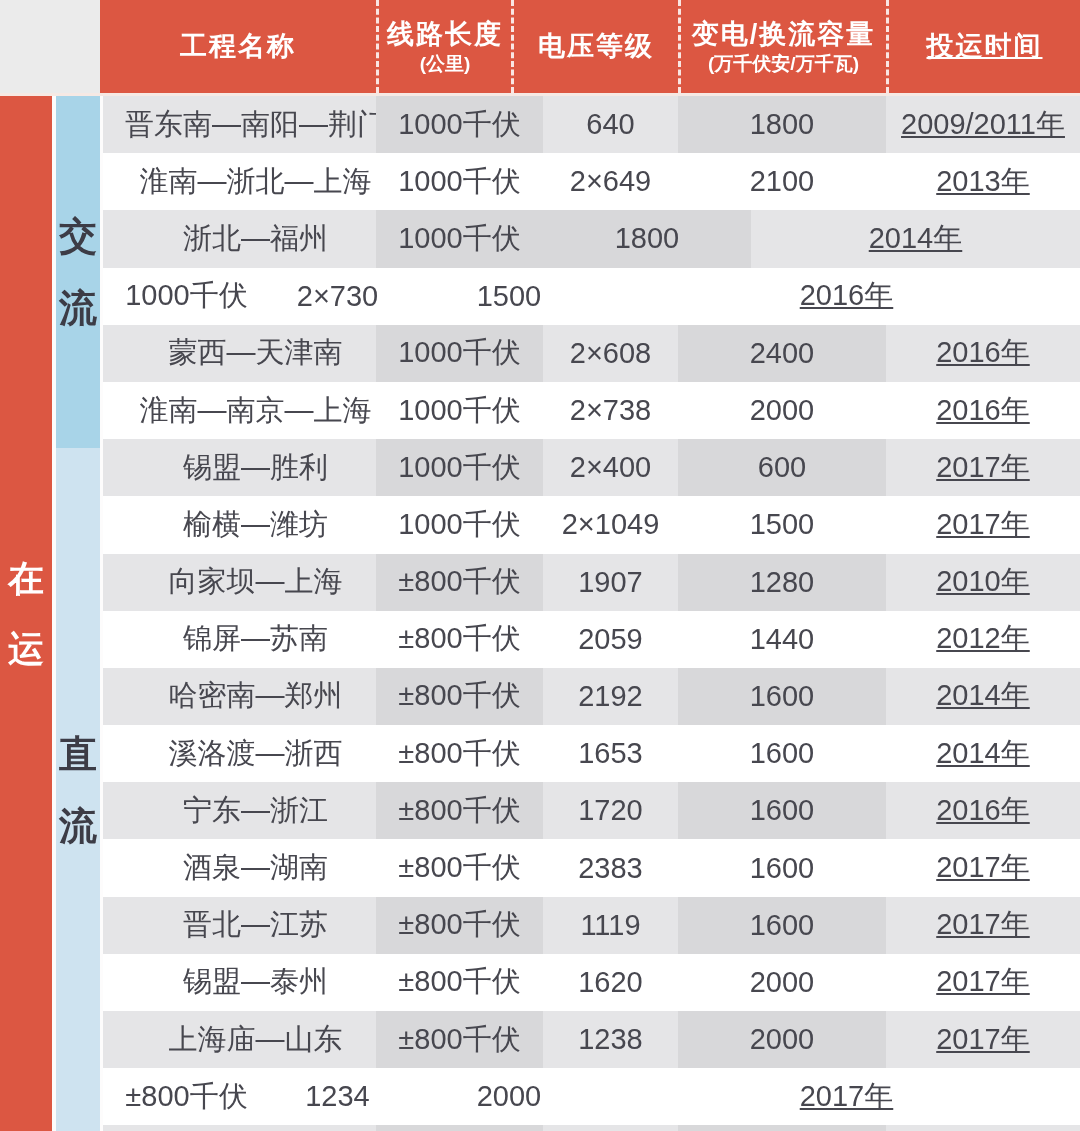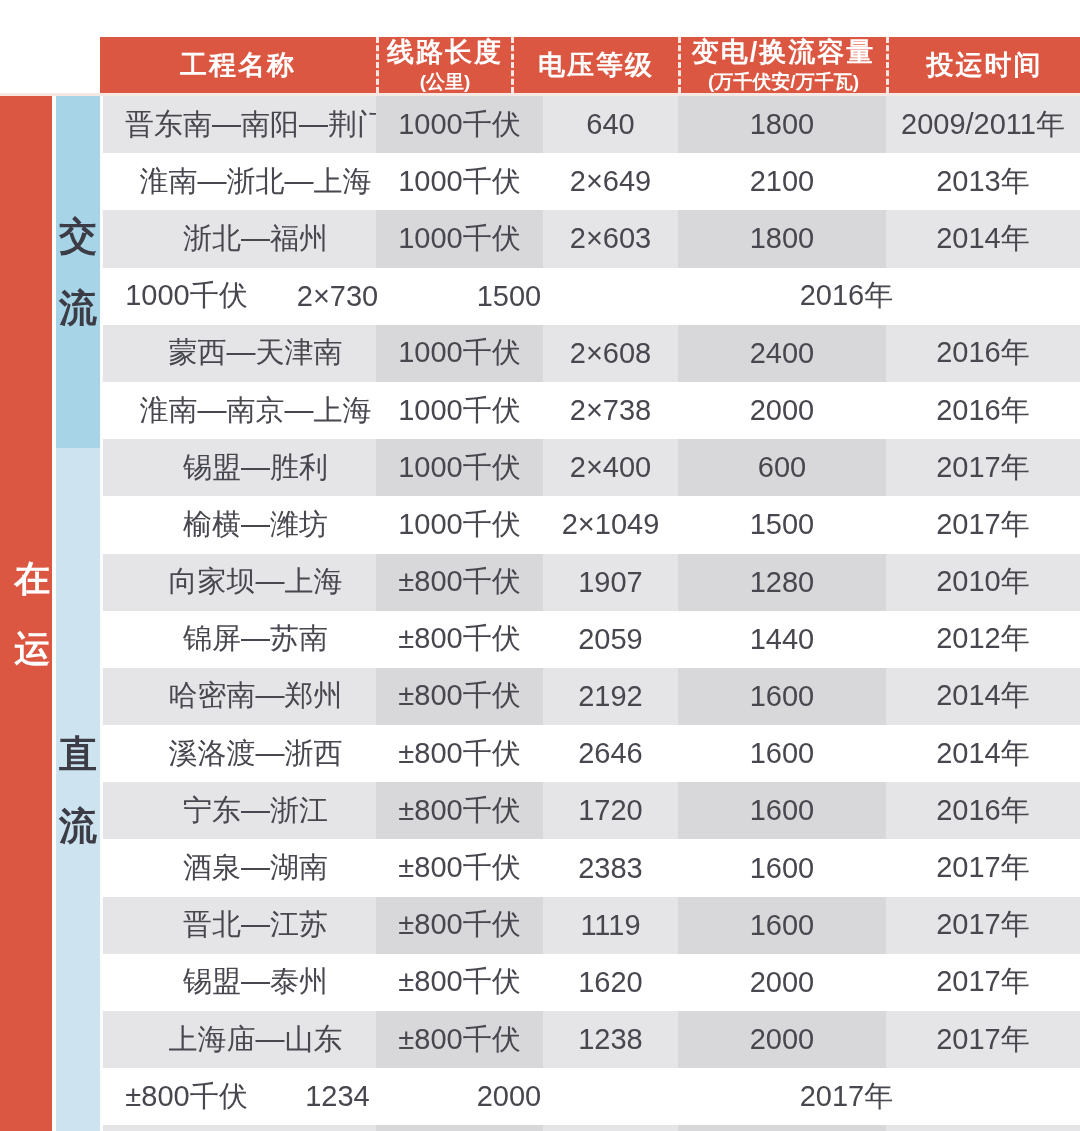--- a/index.html
+++ b/index.html
@@ -12,21 +12,20 @@
     height: 1131px;
     overflow: hidden;
     background: #ffffff;
   }
 
   
   .header-strip {
     display: flex;
     height: 96px;
     border-bottom: 3px solid var(--sep_pink, #f6e9e4);
-    align-items: flex-end;
   }
   .corner {
     width: 100px;
     background: var(--corner_gray, #EBEBEB);
   }
   .theader {
     flex: 1;
     display: flex;
     background: var(--red, #DC5742);
     color: var(--header_text, #FFFFFF);
@@ -41,33 +40,33 @@
     line-height: 1.15;
   }
   .hcell + .hcell { border-left: 3px dashed rgba(255,255,255,0.85); }
   .hcell .main { font-size: 27px; letter-spacing: 2px; }
   .hcell .sub { font-size: 19px; letter-spacing: 0; margin-top: 3px; }
   .hcell .sub:empty { display: none; }
   .h-name { width: 276px; }
   .h-volt { width: 167px; }
   .h-len  { width: 135px; }
   .h-cap  { width: 208px; }
-  .h-time { flex: 1; }
+  .h-time { flex: 1; text-decoration: underline; }
 
   
   .tbody {
     display: flex;
     height: 1035px;
   }
   .status-col {
     width: 52px;
     background: var(--red, #DC5742);
     display: flex;
     align-items: center;
-    justify-content: flex-end;
+    justify-content: center;
   }
   .vgap1 { width: 4px; background: #fdfcfc; }
   .group-col {
     width: 44px;
     display: flex;
     flex-direction: column;
   }
   .group {
     display: flex;
     align-items: center;
@@ -117,21 +116,21 @@
     align-items: center;
     justify-content: center;
     text-align: center;
     overflow: hidden;
     white-space: nowrap;
   }
   .c-name { width: 273px; padding-left: 32px; }
   .c-volt { width: 167px; }
   .c-len  { width: 135px; }
   .c-cap  { width: 208px; }
-  .c-time { flex: 1; }
+  .c-time { flex: 1; text-decoration: underline; }
 </style>
 </head>
 <body>
 
 <div class="page">
 
   <div class="header-strip">
     <div class="corner"></div>
     <div class="theader">
       <div class="hcell h-name">
@@ -182,21 +181,20 @@
         <div class="trow white">
     <div class="cell c-name">淮南—浙北—上海</div>
     <div class="cell c-volt">1000千伏</div>
     <div class="cell c-len">2×649</div>
     <div class="cell c-cap">2100</div>
     <div class="cell c-time">2013年</div>
   </div>
         <div class="trow gray">
     <div class="cell c-name">浙北—福州</div>
     <div class="cell c-volt">1000千伏</div>
-    <div class="cell c-len">2×603</div>
     <div class="cell c-cap">1800</div>
     <div class="cell c-time">2014年</div>
   </div>
         <div class="trow white">
     <div class="cell c-volt">1000千伏</div>
     <div class="cell c-len">2×730</div>
     <div class="cell c-cap">1500</div>
     <div class="cell c-time">2016年</div>
   </div>
         <div class="trow gray">
@@ -244,21 +242,21 @@
         <div class="trow gray">
     <div class="cell c-name">哈密南—郑州</div>
     <div class="cell c-volt">±800千伏</div>
     <div class="cell c-len">2192</div>
     <div class="cell c-cap">1600</div>
     <div class="cell c-time">2014年</div>
   </div>
         <div class="trow white">
     <div class="cell c-name">溪洛渡—浙西</div>
     <div class="cell c-volt">±800千伏</div>
-    <div class="cell c-len">2646</div>
+    <div class="cell c-len">1653</div>
     <div class="cell c-cap">1600</div>
     <div class="cell c-time">2014年</div>
   </div>
         <div class="trow gray">
     <div class="cell c-name">宁东—浙江</div>
     <div class="cell c-volt">±800千伏</div>
     <div class="cell c-len">1720</div>
     <div class="cell c-cap">1600</div>
     <div class="cell c-time">2016年</div>
   </div>

